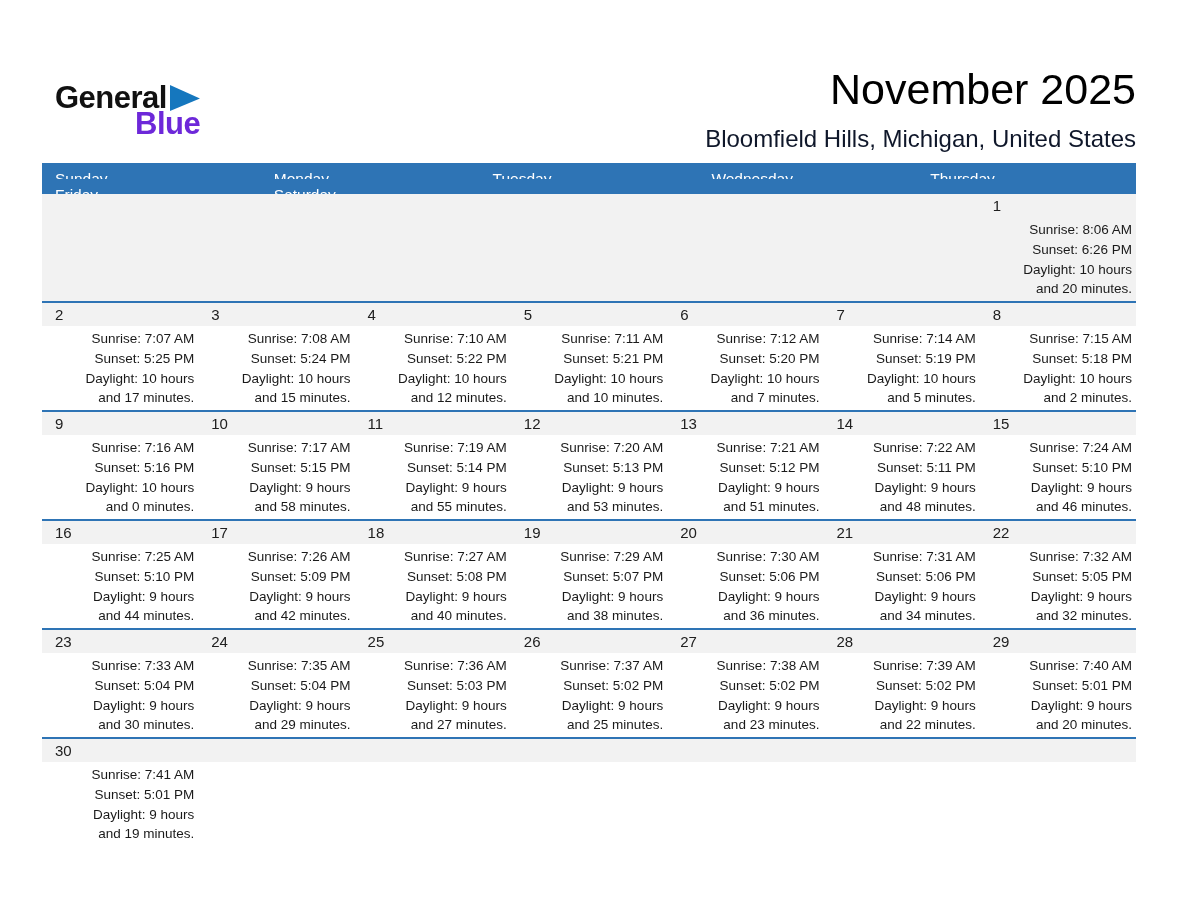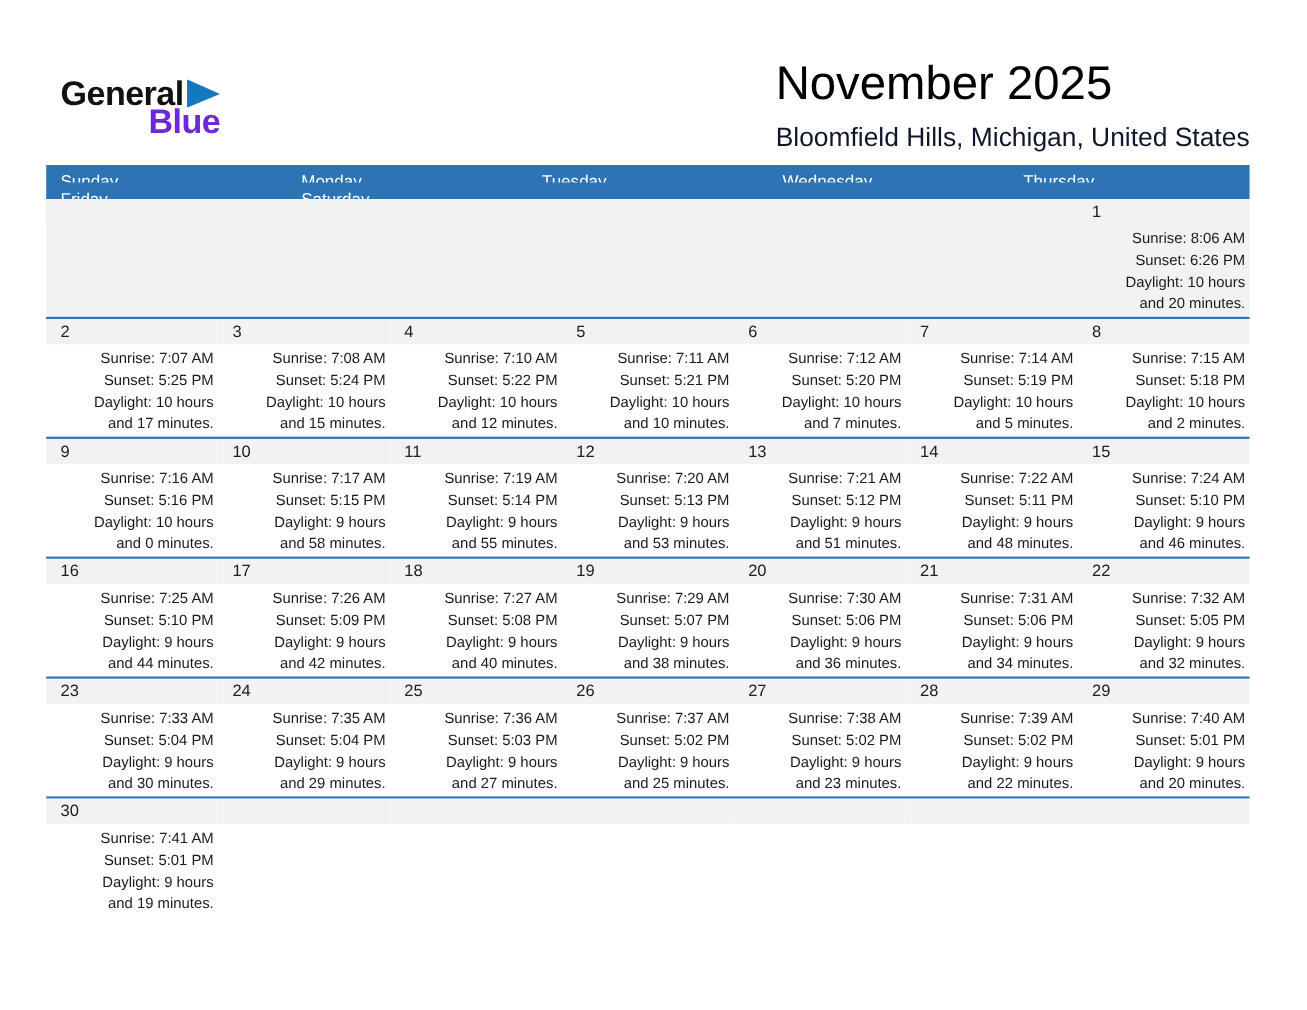--- a/index.html
+++ b/index.html
@@ -6,37 +6,37 @@
   html, body { margin: 0; padding: 0; }
   body {
     width: 1188px; height: 918px;
     background: #ffffff;
     font-family: "Liberation Sans", sans-serif;
     color: #1a1a1a;
   }
   .page { position: relative; width: 1188px; height: 918px; overflow: hidden; }
 
   
-  .top { position: relative; height: 150px; }
+  .top { position: relative; height: 150px; margin-top: 13px; }
   .logo { position: absolute; left: 55px; top: 70px; }
   .logo-row { display: flex; align-items: flex-start; }
   .logo-general {
     font-size: 31px; font-weight: 700; color: #111111; letter-spacing: -0.5px;
     line-height: 30px;
   }
   .logo-tri {
     width: 30px; height: 26px; margin-left: 3px; margin-top: 2px;
     background: #1577BE;
     clip-path: polygon(0 0, 100% 52%, 0 100%);
   }
   .logo-blue {
     font-size: 31px; font-weight: 700; color: #6d28d9; letter-spacing: -0.5px;
     margin-left: 80px; margin-top: -4px; line-height: 30px;
   }
-  .titles { position: absolute; right: 52px; top: 52px; }
+  .titles { position: absolute; right: 52px; top: 52px; text-align: right; }
   .month-title { font-size: 43px; font-weight: 400; color: #000000; line-height: 48px; }
   .location { font-size: 24px; font-weight: 400; color: #0f172a; margin-top: 12px; }
 
   
   .calendar { margin-left: 42px; width: 1094px; }
   .weekday-row {
     display: grid; grid-template-columns: repeat(5, 1fr);
     background: #2E74B5; height: 31px;
   }
   .weekday-cell {

